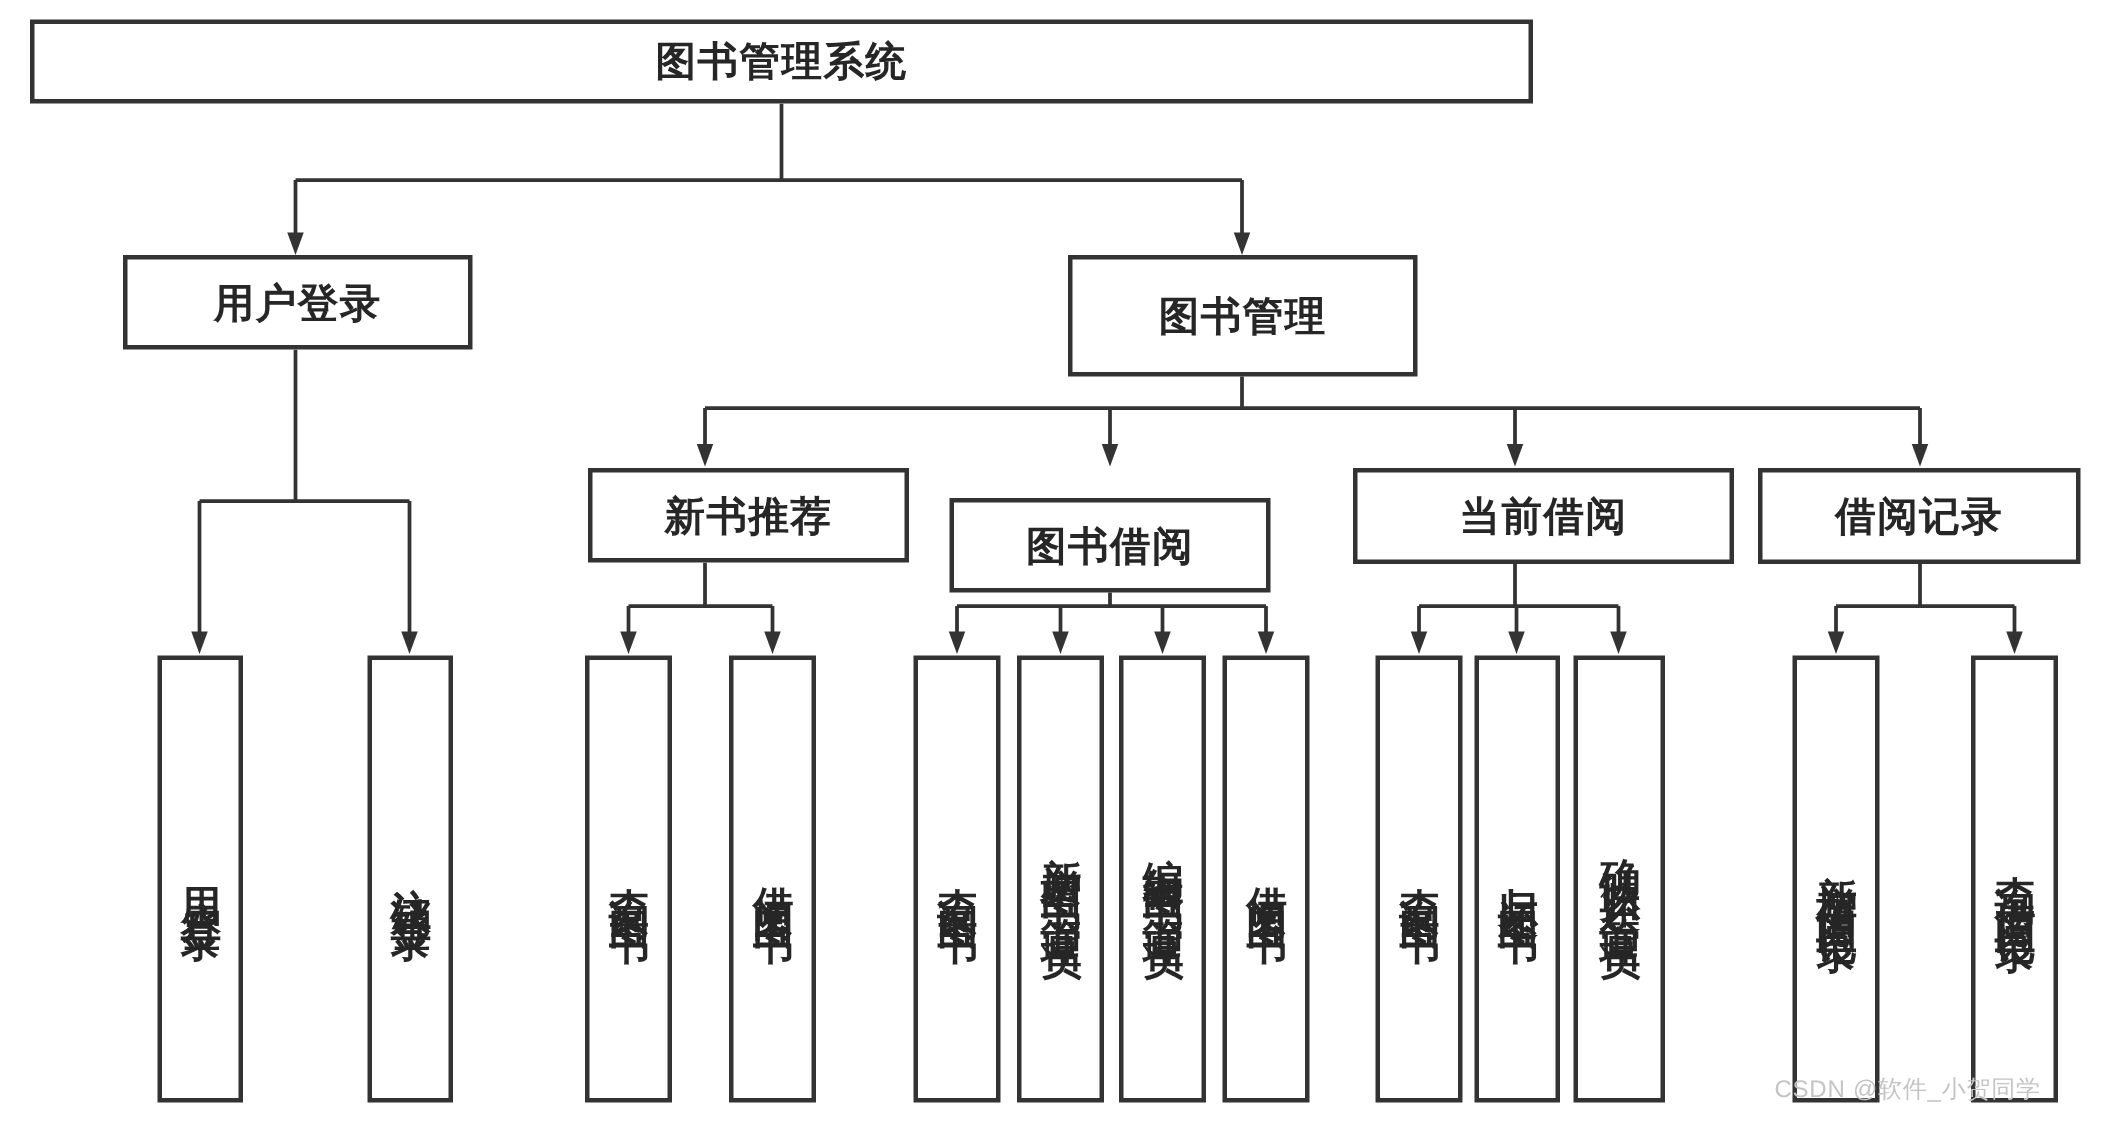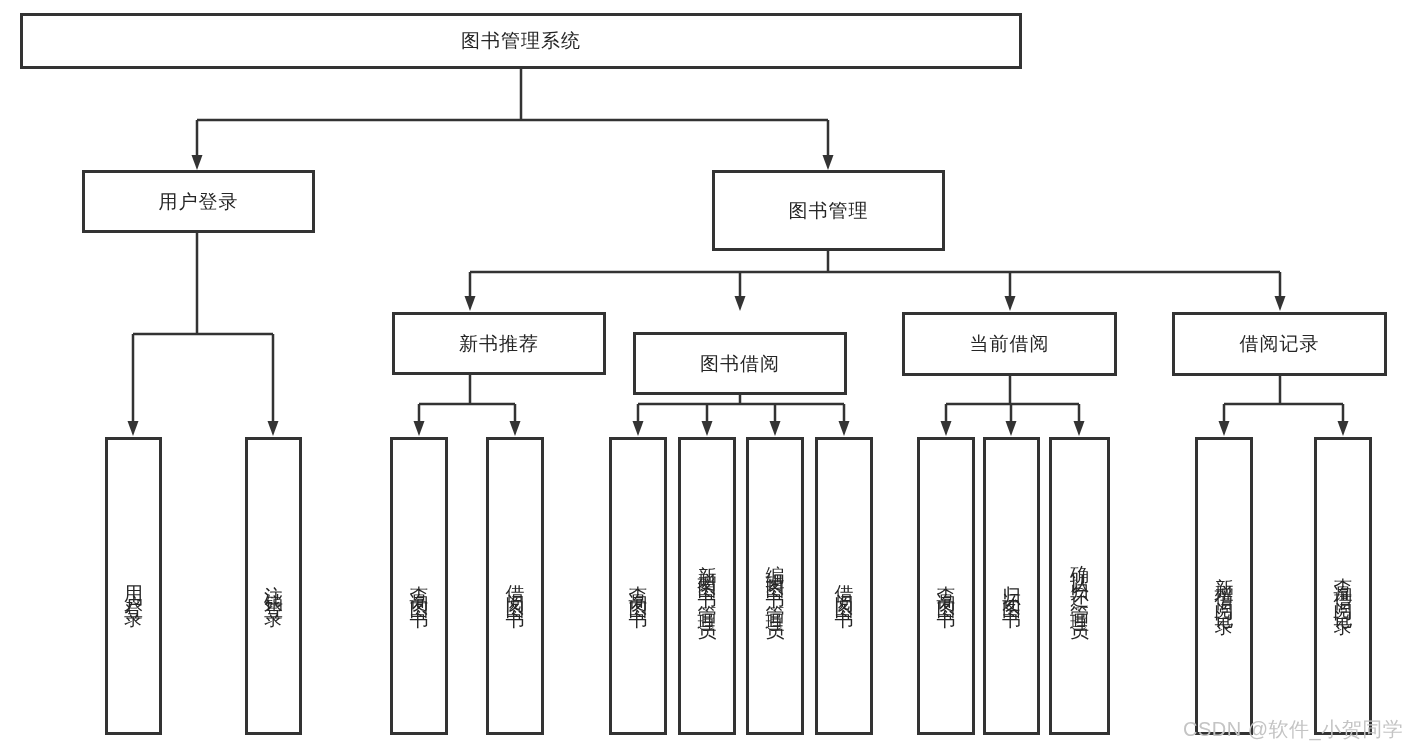--- a/index.html
+++ b/index.html
@@ -28,60 +28,61 @@
     z-index: 1;
   }
   .node, .leaf {
     position: absolute;
     background: var(--bg);
     border: 3px solid var(--line);
     display: flex;
     align-items: center;
     justify-content: center;
     z-index: 2;
-    font-size: 19px;
+    font-size: 27px;
     color: var(--text);
     letter-spacing: 1px;
+    font-weight: bold;
   }
   .leaf { top: 437px; height: 298px; }
   .leaf .vtext {
     writing-mode: vertical-rl;
     text-orientation: mixed;
     letter-spacing: 8px;
     line-height: 1.15;
     white-space: nowrap;
   }
   
   #n-root        { left: 20px;  top: 13px;  width: 1002px; height: 56px; }
   #n-user-login  { left: 82px;  top: 170px; width: 233px;  height: 63px; }
   #n-book-mgmt   { left: 712px; top: 170px; width: 233px;  height: 81px; }
   #n-new-rec     { left: 363px; top: 312px; width: 214px;  height: 63px; margin-left: 29px; }
   #n-borrowing   { left: 633px; top: 312px; width: 214px;  height: 63px; margin-top: 20px; }
-  #n-current     { left: 902px; top: 312px; width: 215px;  height: 64px; }
+  #n-current     { left: 902px; top: 312px; width: 254px;  height: 64px; }
   #n-records     { left: 1172px;top: 312px; width: 215px;  height: 64px; }
   
   #l-user-login    { left: 105px;  width: 57px; }
   #l-logout        { left: 245px;  width: 57px; }
   #l-query-rec     { left: 390px;  width: 58px; }
   #l-borrow-rec    { left: 486px;  width: 58px; }
   #l-query-bor     { left: 609px;  width: 58px; }
   #l-add-book      { left: 678px;  width: 58px; }
   #l-edit-book     { left: 746px;  width: 58px; }
   #l-borrow-bor    { left: 815px;  width: 58px; }
   #l-query-cur     { left: 917px;  width: 58px; }
   #l-return-book   { left: 983px;  width: 57px; }
   #l-confirm-ret   { left: 1049px; width: 61px; }
   #l-add-record    { left: 1195px; width: 58px; }
   #l-query-record  { left: 1314px; width: 58px; }
   .watermark {
     position: absolute;
     left: 1183px;
     top: 716px;
     z-index: 5;
-    font-size: 20px;
+    font-size: 16px;
     color: var(--watermark);
     white-space: nowrap;
     letter-spacing: 0.5px;
   }
 </style>
 </head>
 <body>
 
 <div class="stage">
 

